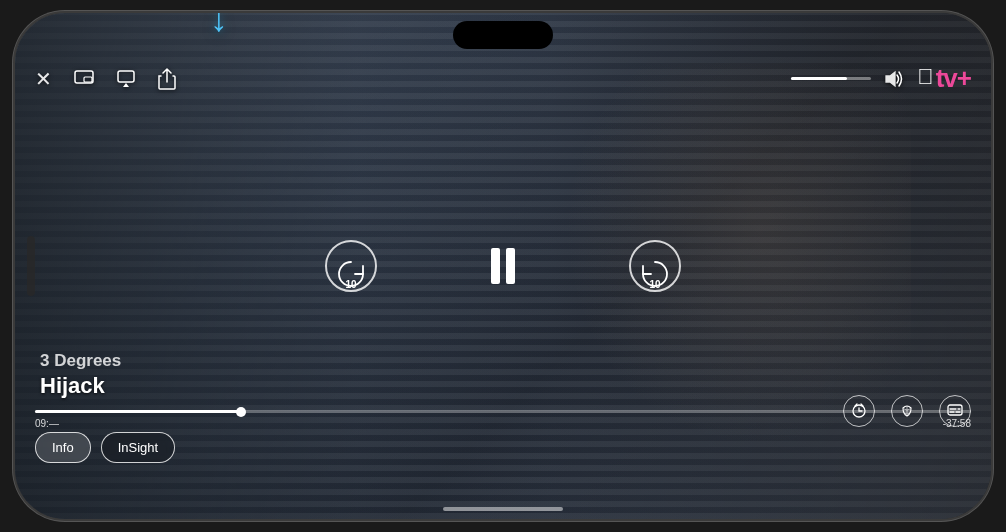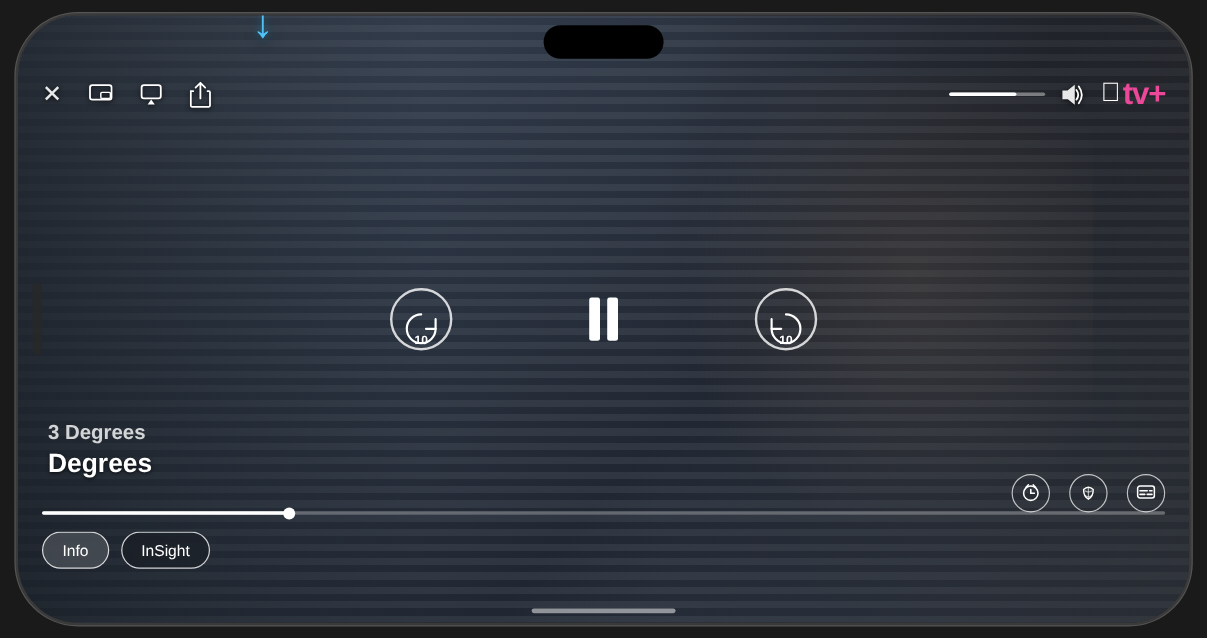--- a/index.html
+++ b/index.html
@@ -341,21 +341,21 @@
       align-items: center;
       justify-content: center;
       color: rgba(255,255,255,0.9);
       font-size: 14px;
       cursor: pointer;
     }
 
     
     .bottom-pills {
       position: absolute;
-      bottom: 45px;
+      bottom: 56px;
       left: 20px;
       display: flex;
       gap: 10px;
       z-index: 50;
     }
 
     .pill-btn {
       padding: 7px 16px;
       border: 1.5px solid rgba(255,255,255,0.8);
       border-radius: 20px;
@@ -483,21 +483,21 @@
       <svg width="32" height="32" viewBox="0 0 32 32" fill="none" style="position:absolute;">
         <path d="M16 4 A12 12 0 1 1 4 16" stroke="white" stroke-width="1.8" stroke-linecap="round" fill="none"></path>
         <path d="M4 8 L4 16 L12 16" stroke="white" stroke-width="1.8" stroke-linecap="round" stroke-linejoin="round" fill="none"></path>
       </svg>
       <span class="skip-number" style="margin-top:0; position:relative; z-index:1; font-size:10px; font-weight:700; color:white;">10</span>
     </div>
   </div>
 
   <div class="title-area">
     <div class="show-season">3 Degrees</div>
-    <div class="show-title">Degrees</div>
+    <div class="show-title">Hijack</div>
   </div>
 
   <div class="bottom-right-controls">
     <div class="br-icon">
       <svg width="16" height="16" viewBox="0 0 16 16" fill="none">
         <circle cx="8" cy="8" r="6" stroke="white" stroke-width="1.3"></circle>
         <path d="M8 5 L8 8 L11 8" stroke="white" stroke-width="1.3" stroke-linecap="round"></path>
         <path d="M4 3 L6 1" stroke="white" stroke-width="1.2" stroke-linecap="round"></path>
         <path d="M12 3 L10 1" stroke="white" stroke-width="1.2" stroke-linecap="round"></path>
       </svg>
@@ -519,20 +519,24 @@
         <path d="M9 8 L13 8" stroke="white" stroke-width="1.3" stroke-linecap="round"></path>
       </svg>
     </div>
   </div>
 
   <div class="progress-container">
     <div class="progress-bar">
       <div class="progress-fill"></div>
       <div class="progress-dot"></div>
     </div>
+    <div class="time-display">
+      <span class="time-text">09:—</span>
+      <span class="time-text">-37:58</span>
+    </div>
   </div>
 
   <div class="bottom-pills">
     <button class="pill-btn info-btn">Info</button>
     <button class="pill-btn">InSight</button>
   </div>
 
   <div class="home-indicator"></div>
 
 </div>

